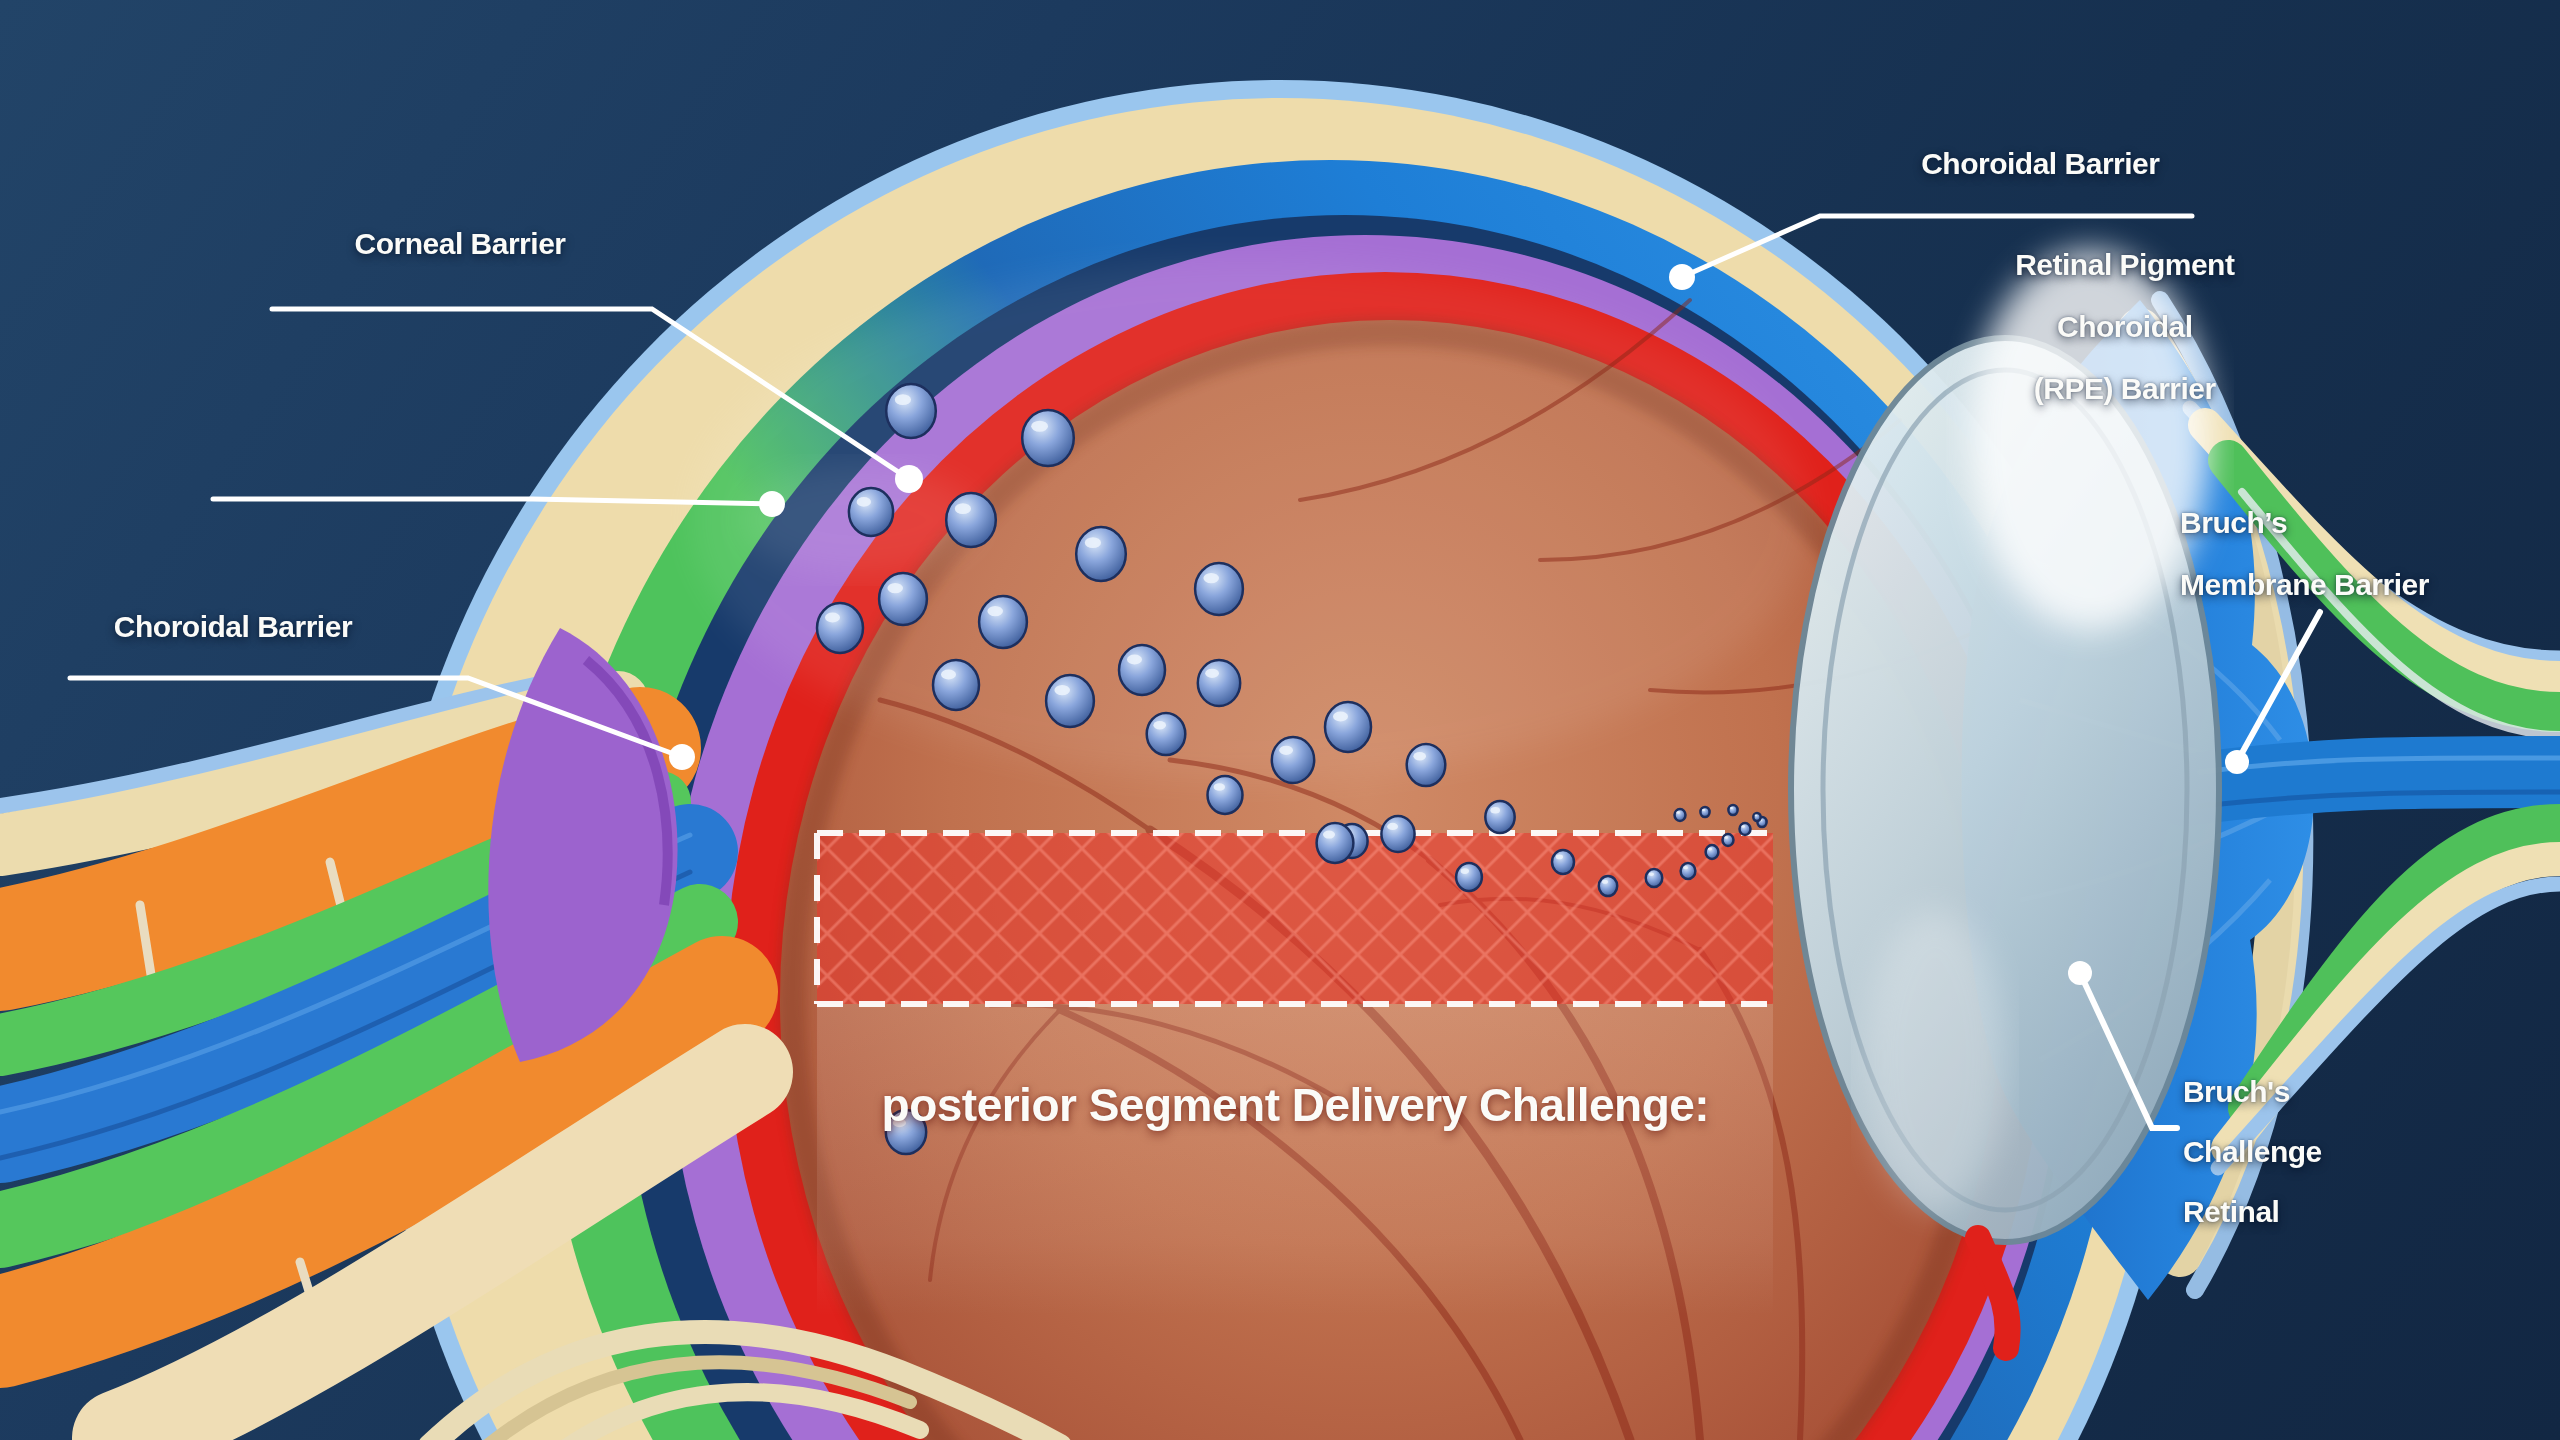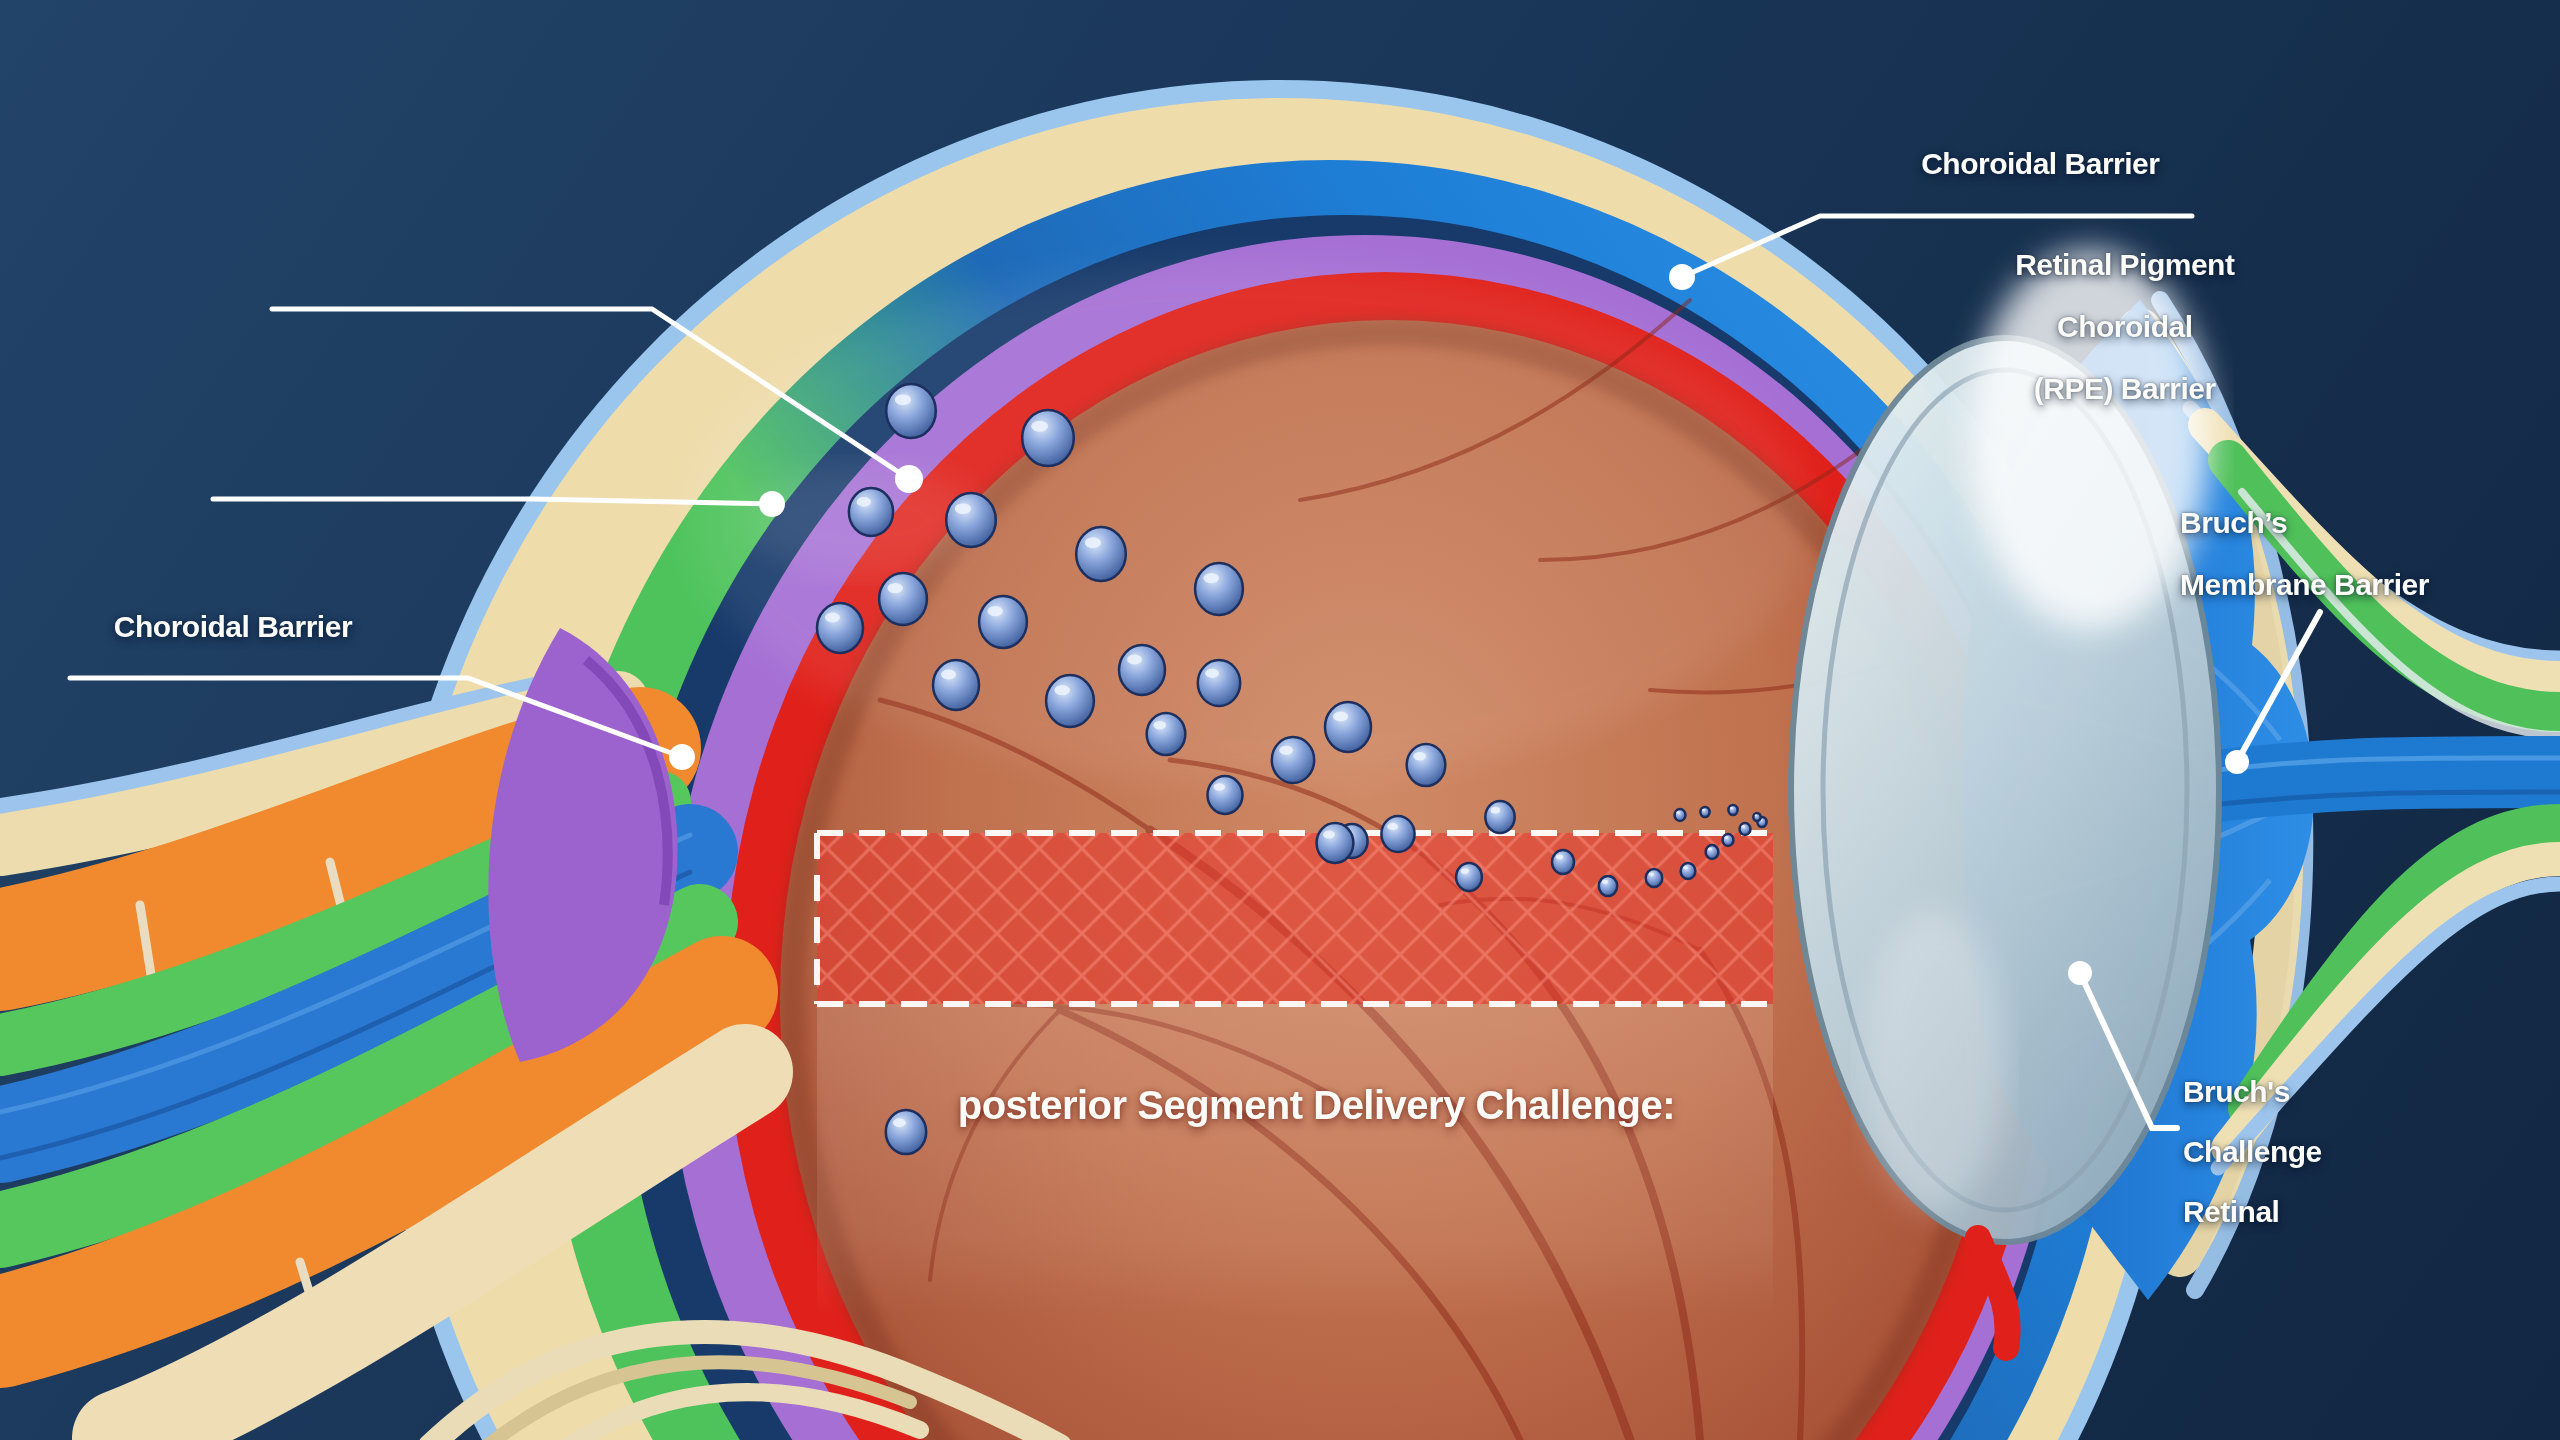--- a/index.html
+++ b/index.html
@@ -18,21 +18,21 @@
   }
   .ctr{transform:translateX(-50%);text-align:center;}
   #lbl-corneal{left:17.97%;top:15.8%;}
   #lbl-scleral{left:14.55%;top:29.6%;}
   #lbl-choroidal-left{left:9.1%;top:42.4%;}
   #lbl-choroidal-right{left:79.7%;top:10.3%;}
   #lbl-rpe{left:83.0%;top:16.25%;line-height:62px;text-align:center;}
   #lbl-bruchs-upper{left:85.16%;top:34.2%;line-height:62px;}
   #lbl-bruchs-lower{left:85.27%;top:73.75%;line-height:60px;}
   #box-heading{left:50.6%;top:74.6%;line-height:63px;text-align:center;transform:translateX(-50%);
-    font-size:40px;text-shadow:0 4px 10px rgba(90,15,10,.55),0 0 4px rgba(120,30,20,.4);margin-left:21px;}
+    font-size:46px;text-shadow:0 4px 10px rgba(90,15,10,.55),0 0 4px rgba(120,30,20,.4);}
 </style>
 </head>
 <body>
 
 <div id="stage">
 
 <svg id="art" viewBox="0 0 2560 1440">
   <defs>
     <linearGradient id="bandGB" x1="0" y1="0.9" x2="1" y2="0.1">
       <stop offset="0" stop-color="#4ec35c"></stop>
@@ -337,20 +337,21 @@
   <g fill="#ffffff">
     <circle cx="909" cy="479" r="14"></circle>
     <circle cx="772" cy="504" r="13"></circle>
     <circle cx="682" cy="757" r="13"></circle>
     <circle cx="1682" cy="277" r="13"></circle>
     <circle cx="2237" cy="762" r="12"></circle>
     <circle cx="2080" cy="973" r="12"></circle>
   </g>
 </svg>
 
+<div class="lbl ctr" id="lbl-corneal">Corneal Barrier</div>
 <div class="lbl ctr" id="lbl-choroidal-left">Choroidal Barrier</div>
 <div class="lbl ctr" id="lbl-choroidal-right">Choroidal Barrier</div>
 
 <div class="lbl ctr" id="lbl-rpe">
   <div>Retinal Pigment</div>
   <div>Choroidal</div>
   <div>(RPE) Barrier</div>
 </div>
 
 <div class="lbl" id="lbl-bruchs-upper">

